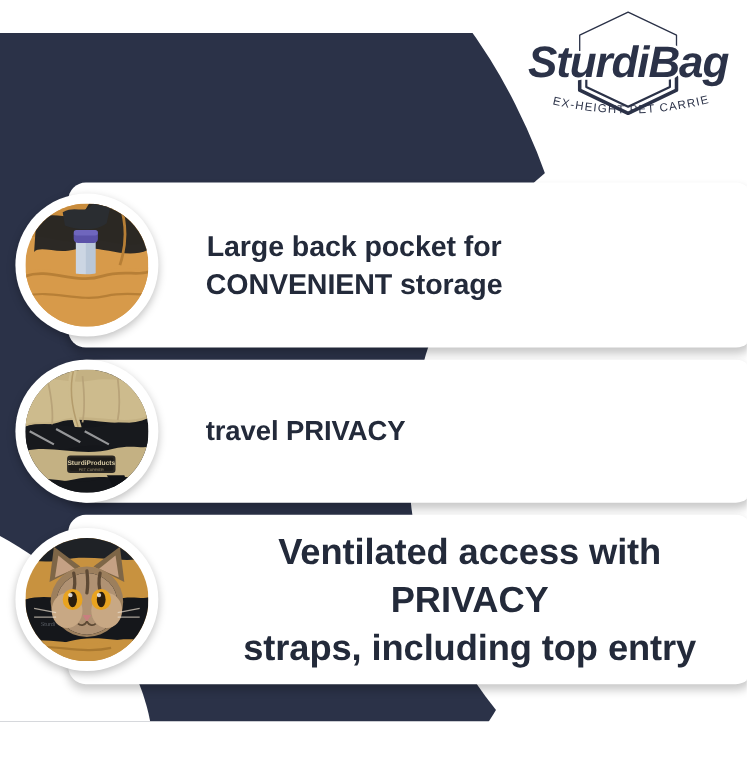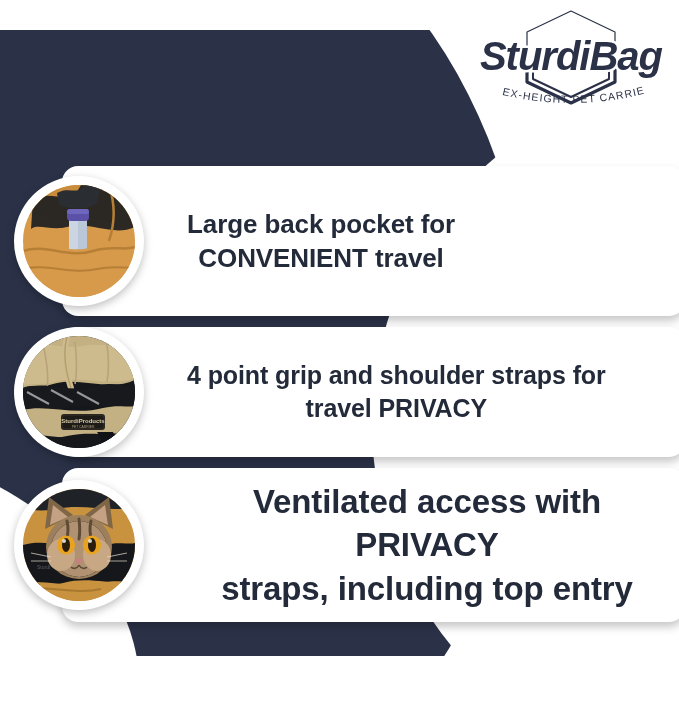--- a/index.html
+++ b/index.html
@@ -171,21 +171,21 @@
           <path d="M0 62 C22 54 46 70 70 62 C88 56 102 62 112 58 L112 112 H0 Z" fill="#d79a4a"></path>
           <path d="M0 66 C22 58 46 74 70 66 C88 60 102 66 112 62" fill="none" stroke="#b77f36" stroke-width="2.5"></path>
           <path d="M0 84 C24 78 48 90 74 84 C92 80 104 84 112 82" fill="none" stroke="#b77f36" stroke-width="2"></path>
           <path d="M86 0 C92 18 92 38 86 56" fill="none" stroke="#b77f36" stroke-width="2.5"></path>
           <rect width="112" height="112" fill="none"></rect>
         </svg>
       </div>
     </div>
     <div class="card-text">
       <div>Large back pocket for</div>
-      <div>CONVENIENT travel</div>
+      <div>CONVENIENT storage</div>
     </div>
   </div>
 
   <div class="card" id="card-1">
     <div class="thumb-ring">
       <div class="thumb">
         <svg width="112" height="112" viewBox="0 0 112 112">
           <rect width="112" height="112" fill="#15171b"></rect>
           <path d="M0 0 H112 V44 C86 56 56 40 30 48 C18 52 8 48 0 52 Z" fill="#c4b183"></path>
           <path d="M0 10 C20 4 40 14 60 10 C80 6 98 14 112 8 L112 42 C88 52 58 38 32 46 C18 50 8 46 0 50 Z" fill="#cdbb8d"></path>
@@ -200,21 +200,20 @@
           <rect x="38" y="78" width="44" height="16" rx="3" fill="#2a2723"></rect>
           <rect x="40" y="80" width="40" height="12" rx="2" fill="#1d1b18"></rect>
           <text x="60" y="87" text-anchor="middle" font-family="'Liberation Sans', sans-serif" font-size="6" font-weight="bold" fill="#d8cba6">SturdiProducts</text>
           <text x="60" y="92" text-anchor="middle" font-family="'Liberation Sans', sans-serif" font-size="3.4" fill="#a99a78">PET CARRIER</text>
           <path d="M0 100 C20 96 44 106 66 100 C84 95 100 100 112 96 L112 112 H0 Z" fill="#15171b"></path>
           <path d="M74 96 C80 104 80 110 78 112 L96 112 C94 106 92 100 90 96 Z" fill="#101216"></path>
         </svg>
       </div>
     </div>
     <div class="card-text">
-      <div>4 point grip and shoulder straps for</div>
       <div>travel PRIVACY</div>
     </div>
   </div>
 
   <div class="card" id="card-2">
     <div class="thumb-ring">
       <div class="thumb">
         <svg width="112" height="112" viewBox="0 0 112 112">
           <rect width="112" height="112" fill="#c8923f"></rect>
           <path d="M0 0 H112 V18 C86 24 60 14 34 20 C20 23 8 20 0 22 Z" fill="#1f2226"></path>

